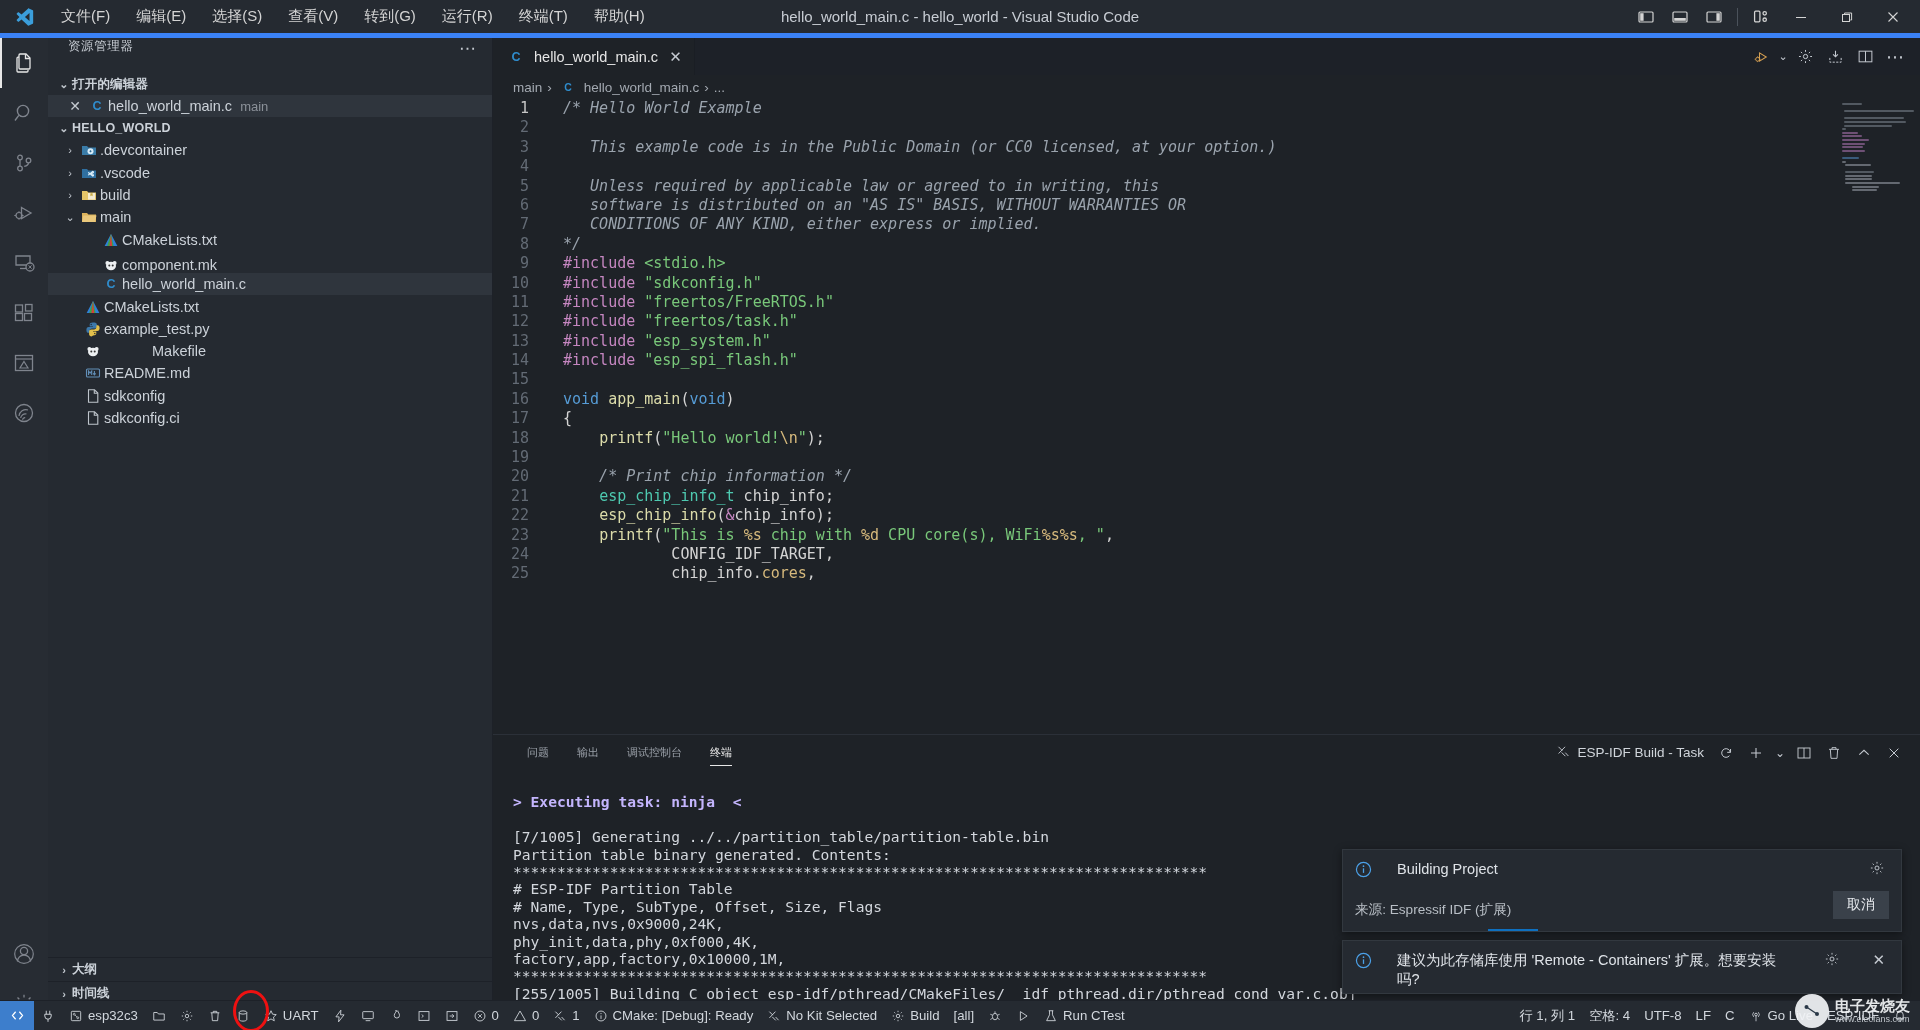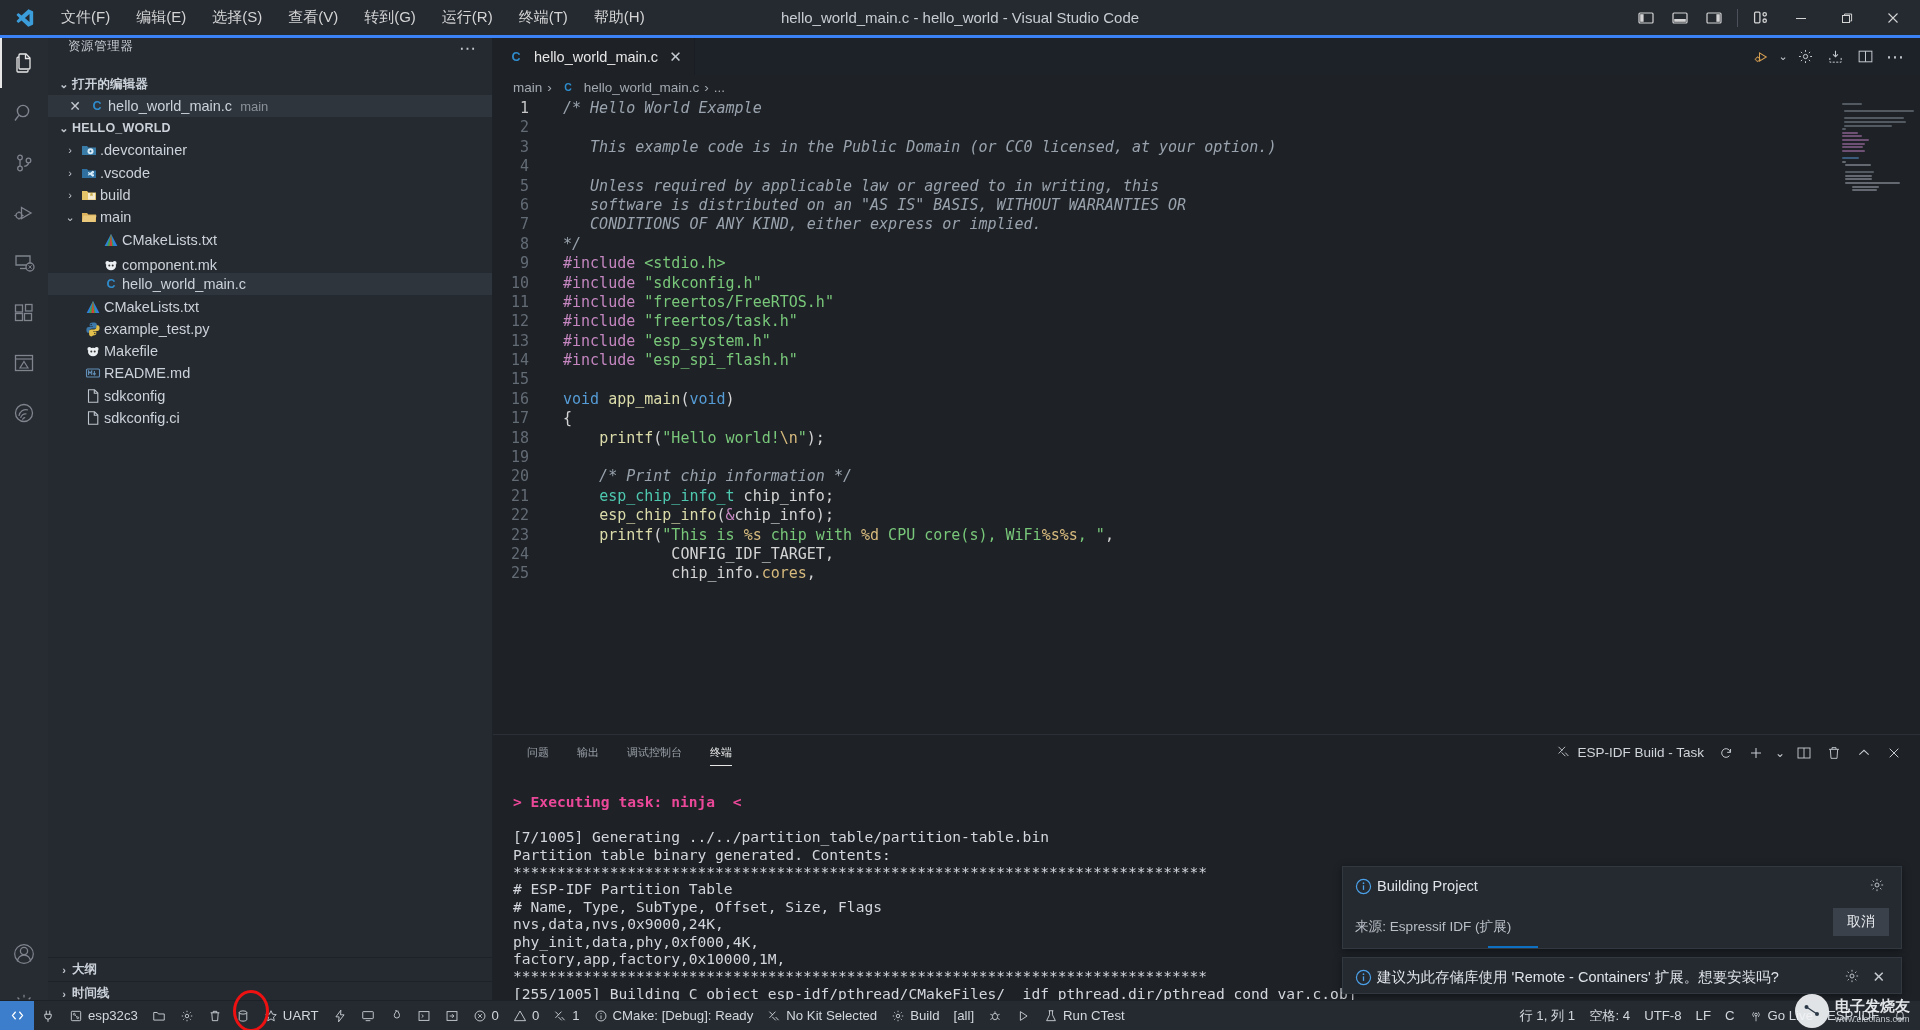--- a/index.html
+++ b/index.html
@@ -7,21 +7,21 @@
   body {
     font-family: "Liberation Sans", sans-serif;
     font-size: 15px;
     color: #cccccc;
     -webkit-font-smoothing: antialiased;
   }
 
   
   #titlebar {
     height:38px; background:#252a31; display:flex; align-items:center;
-    position:relative; border-bottom:3px solid #3b82f6;
+    position:relative; border-bottom:5px solid #3b82f6;
   }
   #vscode-logo { width:48px; display:flex; align-items:center; justify-content:center; }
   #menubar { display:flex; align-items:center; gap:0px; }
   .menu-item { padding:4px 13px; font-size:15px; color:#d4d4d4; cursor:default; white-space:nowrap;}
   #window-title {
     position:absolute; left:0; right:0; text-align:center;
     font-size:15px; color:#c8cdd4; pointer-events:none;
   }
   #titlebar-right { margin-left:auto; display:flex; align-items:center; padding-right:4px; z-index:2;}
   .tb-icon { width:34px; height:34px; display:flex; align-items:center; justify-content:center; color:#d4d4d4; }
@@ -109,26 +109,26 @@
   .ptab.active { color:#e7e7e7; }
   .ptab.active:after { content:''; position:absolute; left:14px; right:14px; bottom:4px; height:1px; background:#e7e7e7; }
   #panel-right { margin-left:auto; display:flex; align-items:center; padding-right:12px; gap:2px; color:#c5cad1; }
   #term-label { font-size:13.5px; color:#d0d5db; display:flex; align-items:center; gap:6px; padding-right:6px;}
   .pr-icon { width:28px; height:28px; display:flex; align-items:center; justify-content:center; }
   #terminal {
     flex:1; font-family:"DejaVu Sans Mono","Liberation Mono",monospace; font-size:14.6px;
     line-height:17.4px; color:#d3d7dd; padding:6px 0 0 20px; overflow:hidden; white-space:pre;
   }
   .tline { height:17.4px; }
-  .tbold { font-weight:bold; color:#ec4899; }
+  .tbold { font-weight:bold; color:#c4b5fd; }
 
   
   #notifications { position:absolute; right:18px; bottom:36px; width:560px; z-index:30; }
   .notif { background:#252a31; border:1px solid #32383f; box-shadow:0 2px 8px rgba(0,0,0,.45); margin-top:8px;}
-  .n-row { display:flex; align-items:flex-start; padding:10px 12px 4px 12px; gap:4px;}
+  .n-row { display:flex; align-items:flex-start; padding:10px 12px 4px 12px; gap:24px;}
   .n-icon { color:#4ba0e8; flex:0 0 18px; margin-top:1px;}
   .n-msg { flex:1; font-size:14.5px; color:#dfe3e8; line-height:19px; }
   .n-gear { color:#c5cad1; padding:0 4px; }
   .n-close { color:#c5cad1; padding:0 4px; }
   .n-src { display:flex; align-items:flex-end; padding:6px 12px 10px 12px;}
   .n-src-text { font-size:13.6px; color:#b9bfc6; flex:1;}
   .nbtn { background:#3a414a; color:#e7eaee; font-size:14px; padding:5px 14px; border:none; }
   .n-progress { height:2px; background:transparent; position:relative; }
   .n-progress i { position:absolute; left:26%; width:9%; height:2px; background:#0e70c0; display:block;}
   .n-actions { display:flex; justify-content:flex-end; gap:10px; padding:14px 12px 12px 12px; }
@@ -419,21 +419,21 @@
       <div class="row" style="padding-left:34px;">
         <span class="ficon">
           <svg width="16" height="16" viewBox="0 0 16 16">
               <path d="M7.9 1.6c-2.4 0-3.2.9-3.2 2.2v1.6h3.3v.6H3.6c-1.4 0-2.2 1-2.2 2.9 0 1.9.7 2.9 2 2.9h1.2V9.9c0-1.4 1-2.3 2.4-2.3h2.8c1.2 0 2.1-.8 2.1-2V3.8c0-1.2-1-2.2-2.4-2.2zM6.2 2.8a.7.7 0 1 1 0 1.4.7.7 0 0 1 0-1.4z" fill="#3c78aa"></path>
               <path d="M8.1 14.4c2.4 0 3.2-.9 3.2-2.2v-1.6H8v-.6h4.4c1.4 0 2.2-1 2.2-2.9 0-1.9-.7-2.9-2-2.9h-1.2v1.9c0 1.4-1 2.3-2.4 2.3H6.2c-1.2 0-2.1.8-2.1 2v2.8c0 1.2 1 2.2 2.4 2.2zm1.7-1.2a.7.7 0 1 1 0-1.4.7.7 0 0 1 0 1.4z" fill="#e3c04b"></path>
             </svg>
         </span>
         <span>example_test.py</span>
       </div>
 
-      <div class="row" style="padding-left:34px;">
+      <div class="row" style="padding-left:34px;gap:48px;">
         <span class="ficon">
           <svg width="16" height="16" viewBox="0 0 16 16">
               <ellipse cx="8" cy="9" rx="5" ry="4.2" fill="#eceff1"></ellipse>
               <circle cx="4.4" cy="6" r="2" fill="#eceff1"></circle>
               <circle cx="11.6" cy="6" r="2" fill="#eceff1"></circle>
               <circle cx="6.3" cy="8.4" r="1" fill="#333"></circle>
               <circle cx="9.7" cy="8.4" r="1" fill="#333"></circle>
             </svg>
         </span>
         <span>Makefile</span>

